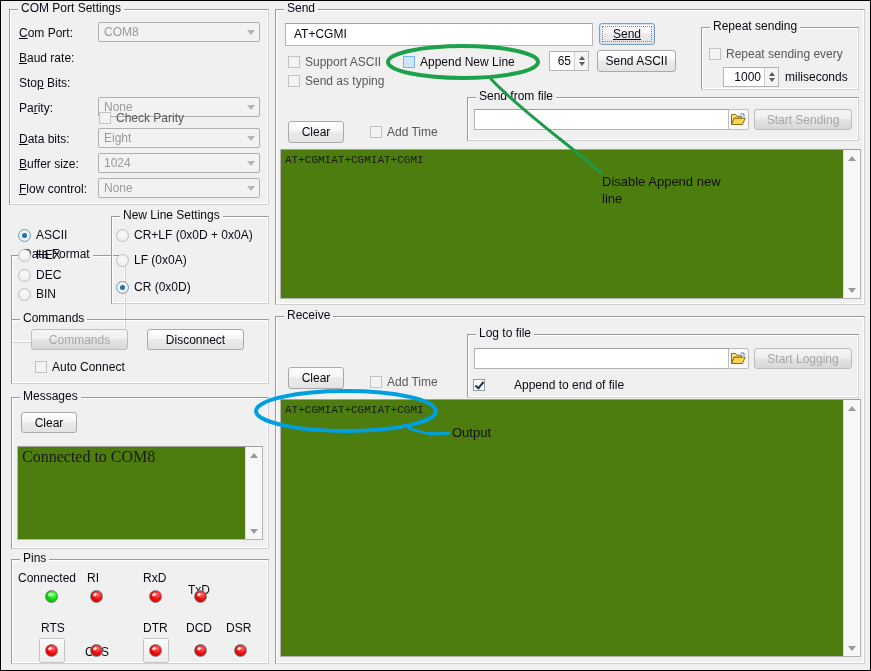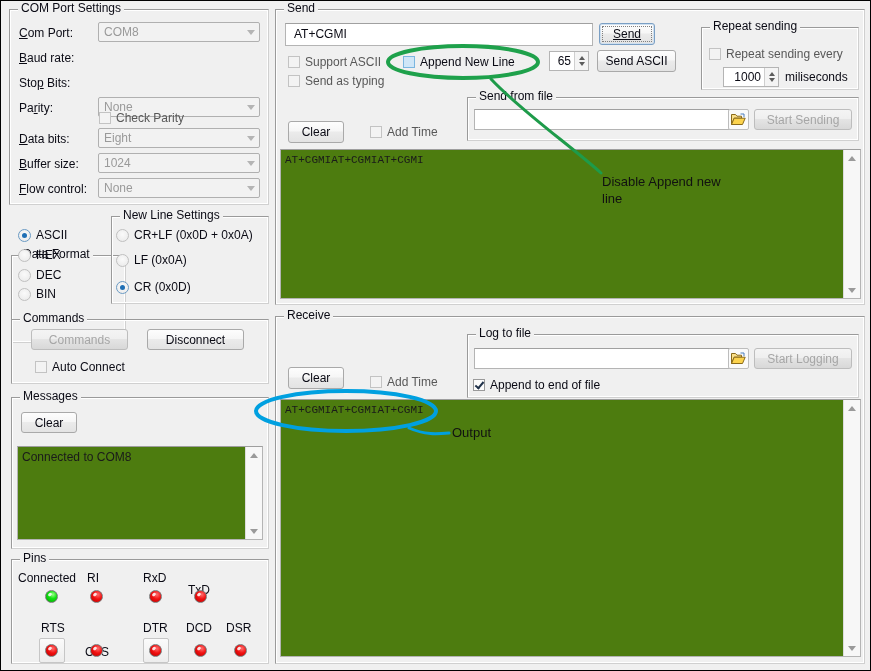--- a/index.html
+++ b/index.html
@@ -164,21 +164,21 @@
   .area{
     position:absolute;box-sizing:border-box;
     background:#4d7c0f;border:1px solid #b4b4b4;border-top-color:#9e9e9e;
     overflow:hidden;
   }
   .area .content{
     position:absolute;left:4px;top:3px;right:20px;
     font-family:"Liberation Mono","DejaVu Sans Mono",monospace;
     font-size:11px;line-height:14px;color:#1a1a1a;white-space:pre;
   }
-  .area .content.sans{font-family:Liberation Sans, sans-serif;font-size:12px;}
+  .area .content.sans{font-family:Liberation Serif, serif;font-size:16px;}
   .sbar{
     position:absolute;right:0;top:0;bottom:0;width:16px;
     background:#f7f7f7;border-left:1px solid #dcdcdc;
   }
   .sbar .ar{
     position:absolute;left:0;right:0;height:16px;
     display:flex;align-items:center;justify-content:center;
   }
   .sbar .ar.up{top:0;} .sbar .ar.dn{bottom:0;}
   .sbar .ar i{display:block;width:0;height:0;border-left:4px solid transparent;border-right:4px solid transparent;}
@@ -486,21 +486,21 @@
   <div class="folder" style="left:727px;top:347px;width:21px;height:21px;">
     <svg width="15" height="13" viewBox="0 0 15 13">
       <path d="M0.5 11.5 L0.5 1.5 L4.5 1.5 L6 3.2 L10.5 3.2 L10.5 5.2 L3.2 5.2 L0.5 11.5 Z" fill="#fbe08a" stroke="#8a6a1a" stroke-width="1" stroke-linejoin="round"></path>
       <path d="M3.2 5.2 L14.2 5.2 L11.5 11.5 L0.5 11.5 Z" fill="#fcd34d" stroke="#8a6a1a" stroke-width="1" stroke-linejoin="round"></path>
       <path d="M9.5 1 L13 1 L13 4" fill="none" stroke="#4a7fbf" stroke-width="1"></path>
     </svg>
   </div>
   <div class="btn disabled" style="left:753px;top:347px;width:98px;height:21px;">
     <span>Start Logging</span>
   </div>
-  <div class="cb on" style="left:472px;top:377px;">
+  <div class="cb on" style="left:472px;top:377px;gap:24px;">
     <span class="box"></span>
     <span class="txt">Append to end of file</span>
   </div>
 
   <div class="area" style="left:279px;top:398px;width:581px;height:258px;">
     <div class="content" id="receive-output-text">AT+CGMIAT+CGMIAT+CGMI</div>
     <div class="sbar">
       <div class="ar up">
           <i></i>
         </div>

